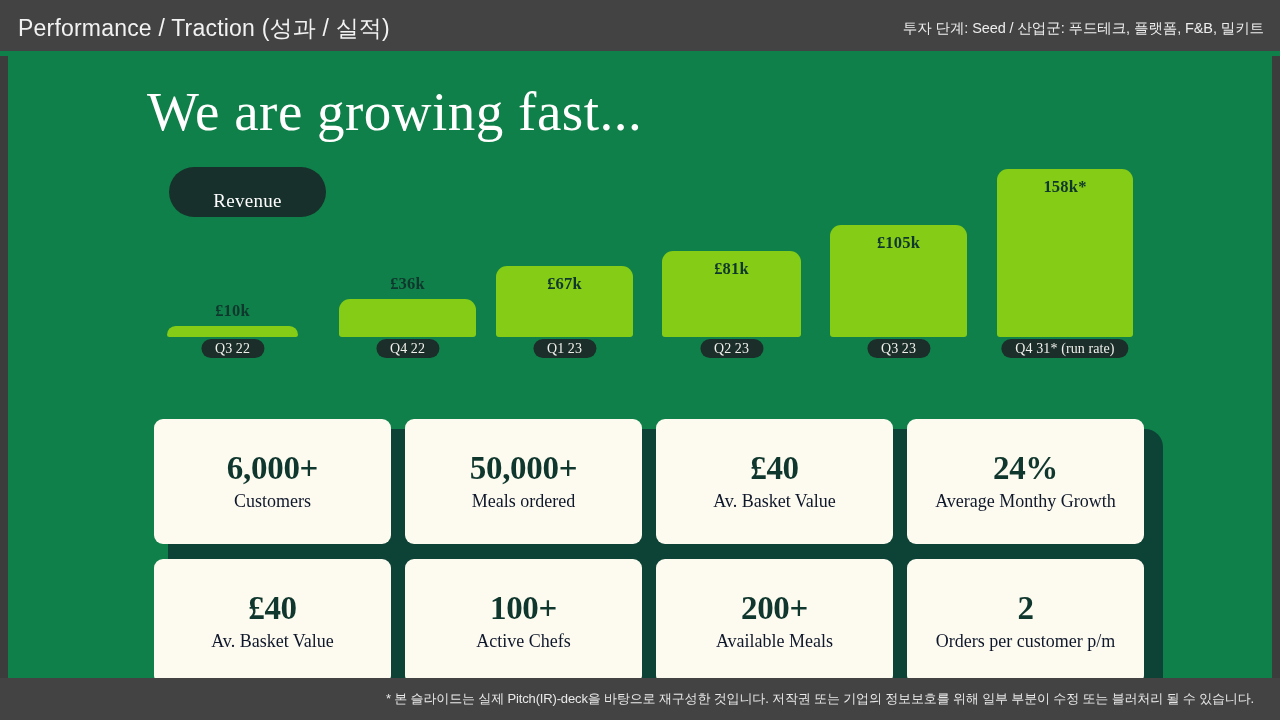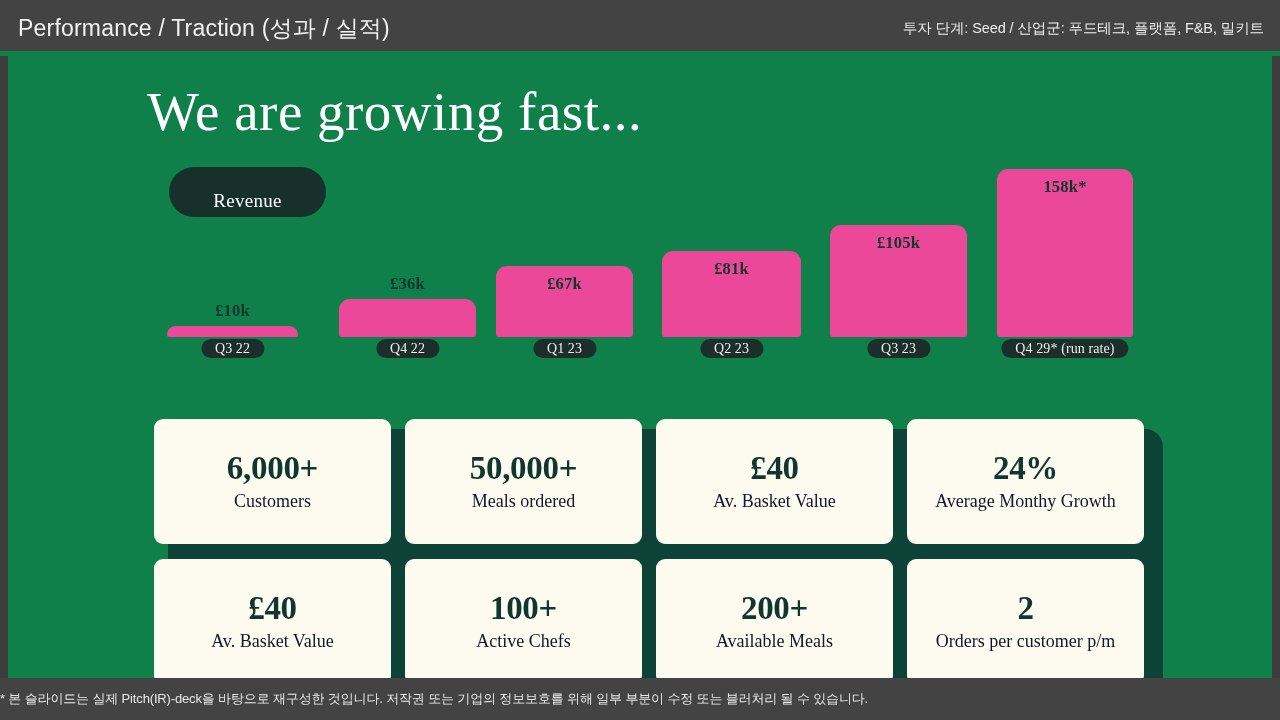--- a/index.html
+++ b/index.html
@@ -53,21 +53,21 @@
     color:#ffffff; font-size:19px; letter-spacing:.3px;margin-top:17px;
   }
 
   
   .chart {
     position:absolute; left:0; top:0; width:1264px; height:300px;
   }
   .bar-group { position:absolute; bottom:0; }
   .bar {
     position:absolute; bottom:0; left:0; width:100%;
-    background:#ec4899;
+    background:#84cc16;
     border-radius:11px 11px 3px 3px;
   }
   .bar-value {
     position:absolute; left:0; width:100%; text-align:center;
     font-family:"Liberation Serif", serif;
     font-weight:700; font-size:16.5px; color:#10372d;
     letter-spacing:.2px; white-space:nowrap;
   }
   .bar-value.inside { top:8px; }
   .bar-value.above  { top:-25px; }
@@ -105,21 +105,21 @@
   .stat-label {
     font-family:"Liberation Serif", serif;
     font-size:18px; color:#0f172a; line-height:1.24; text-align:center;
     margin-top:4px;
   }
 
   
   .bottombar {
     position:absolute; left:0; top:678px; width:1280px; height:42px;
     background:#434343;
-    display:flex; align-items:center; justify-content:flex-start;
+    display:flex; align-items:center; justify-content:flex-end;
     padding-right:26px;
   }
   .bottombar-accent {
     position:absolute; left:0; top:678px; width:1280px; height:4px;
     background:#0f8049;
   }
   .bottombar-note {
     color:#e9e9e9; font-size:13px; white-space:nowrap; letter-spacing:-.15px;
   }
 </style>
@@ -170,21 +170,21 @@
         <div class="bar-group" style="left: 822px; width: 137px; bottom: 19px; height: 1px;">
           <div class="bar" style="height: 111.6px;">
             <div class="bar-value inside">£105k</div>
           </div>
           <div class="bar-label">Q3 23</div>
         </div>
         <div class="bar-group" style="left: 989px; width: 136px; bottom: 19px; height: 1px;">
           <div class="bar" style="height: 167.931px;">
             <div class="bar-value inside">158k*</div>
           </div>
-          <div class="bar-label">Q4 29* (run rate)</div>
+          <div class="bar-label">Q4 31* (run rate)</div>
         </div>
       </div>
 
     <div class="cards-shadow"></div>
     <div class="cards-grid" id="cards">
         <div class="stat-card">
           <div class="stat-value">6,000+</div>
           <div class="stat-label">Customers</div>
         </div>
         <div class="stat-card">

